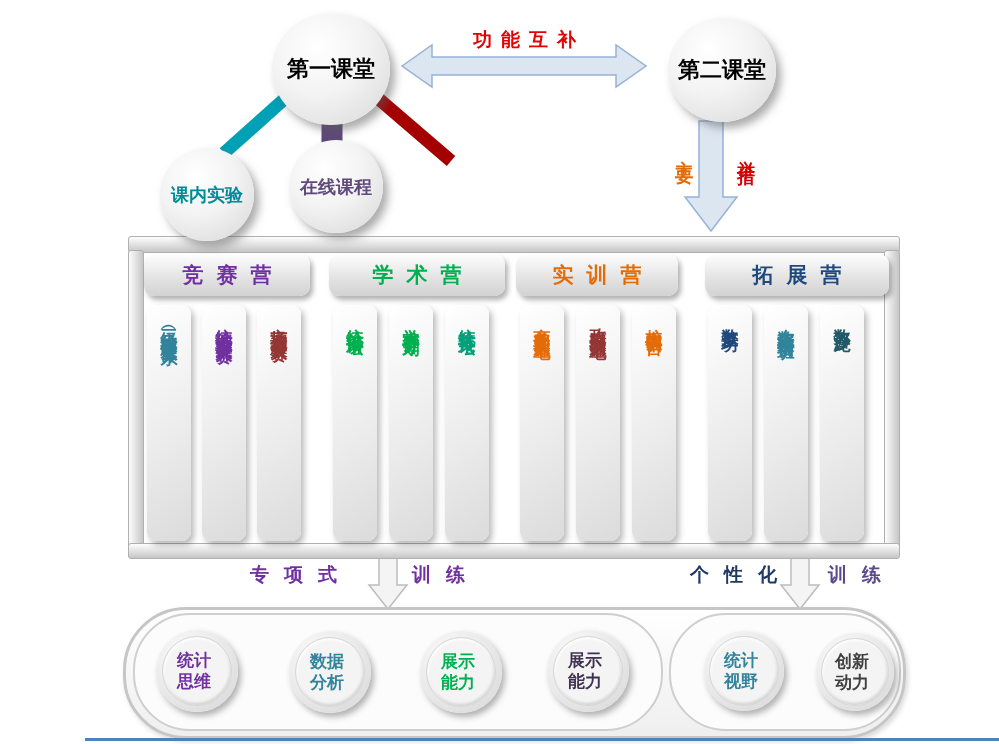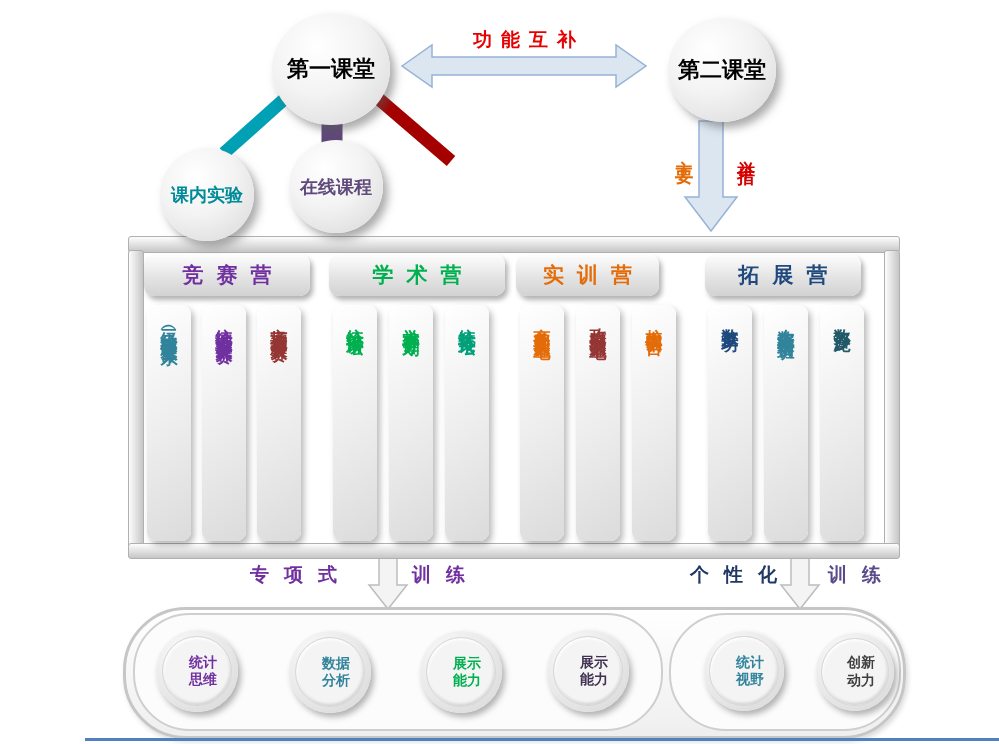--- a/index.html
+++ b/index.html
@@ -38,21 +38,21 @@
   .capsule{position:absolute;left:123px;top:607px;width:777px;height:126px;z-index:2;border:3px solid #c6c6c6;
     border-radius:63px;background:linear-gradient(#ffffff,#efefef);box-shadow:2px 3px 5px rgba(0,0,0,.15);}
   .subcapsule{position:absolute;top:613px;height:114px;z-index:2;border:2px solid #cfcfcf;border-radius:57px;background:#fcfcfc;}
 
   .ocircle{position:absolute;width:82px;height:82px;z-index:3;border-radius:50%;
     background:radial-gradient(circle at 35% 30%, #fbfbfb 0%, #e8e8e8 55%, #d4d4d4 100%);
     box-shadow:3px 4px 6px rgba(0,0,0,.3);display:flex;align-items:center;justify-content:center;}
   .oinner{width:84%;height:84%;border-radius:50%;background:#f4f4f4;border:1px solid #d6d6d6;
     box-shadow:inset 1px 2px 3px rgba(255,255,255,.9), inset -1px -2px 3px rgba(0,0,0,.14);
     display:flex;align-items:center;justify-content:center;}
-  .otext{display:block;width:40px;word-break:break-all;text-align:right;font-weight:bold;font-size:14px;line-height:1.25;}
+  .otext{display:block;width:40px;word-break:break-all;text-align:left;font-weight:bold;font-size:17px;line-height:1.25;}
 
   .bottom-rule{position:absolute;left:85px;top:738px;width:914px;height:3px;z-index:5;}
 </style>
 </head>
 <body>
 
 <div class="canvas">
 
   <svg class="layer" width="999" height="744" viewBox="0 0 999 744">
     <line x1="299" y1="86" x2="224" y2="153" stroke-width="13" stroke="#00a0b5"></line>
@@ -87,24 +87,24 @@
   <div class="shelf shelf-v" style="left:128px;top:250px;width:14px;height:306px;"></div>
   <div class="shelf shelf-v" style="left:884px;top:250px;width:14px;height:306px;"></div>
   <div class="shelf" style="left:128px;top:543px;width:770px;height:14px;"></div>
 
   <div class="camp-header" style="left:144px;width:166px;">
     <span class="camp-title" style="color: rgb(112, 48, 160);">竞赛营</span>
   </div>
   <div class="camp-header" style="left:329px;width:176px;">
     <span class="camp-title" style="color: rgb(0, 176, 80);">学术营</span>
   </div>
-  <div class="camp-header" style="left:516px;width:143px;">
+  <div class="camp-header" style="left:516px;width:162px;">
     <span class="camp-title" style="color: rgb(227, 108, 9);">实训营</span>
   </div>
-  <div class="camp-header" style="left:705px;width:156px;">
+  <div class="camp-header" style="left:705px;width:184px;">
     <span class="camp-title" style="color: rgb(31, 73, 125);">拓展营</span>
   </div>
 
   <div class="vcard" style="left:147px;">
     <span class="vtext" style="color: rgb(49, 132, 155);">三级（校省国）竞赛体系</span>
   </div>
   <div class="vcard" style="left:202px;">
     <span class="vtext" style="color: rgb(112, 48, 160);">统计调查方案设计大赛</span>
   </div>
   <div class="vcard" style="left:257px;">

